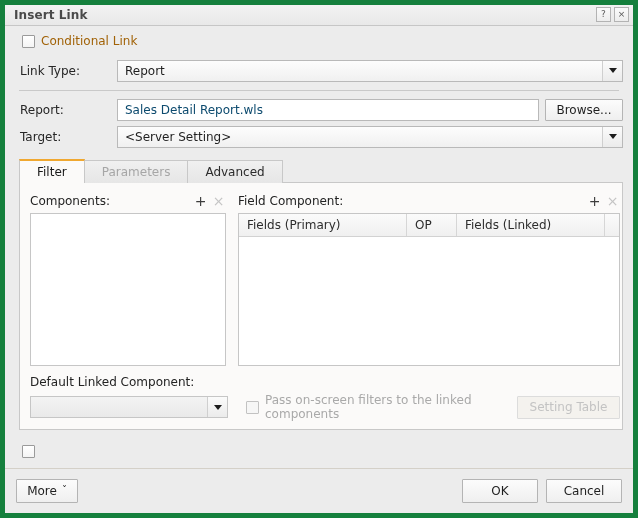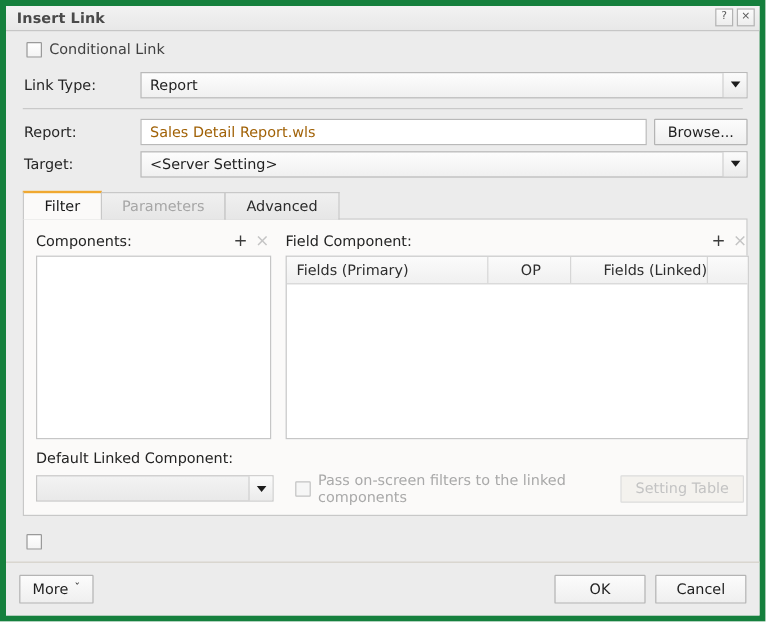--- a/index.html
+++ b/index.html
@@ -84,21 +84,21 @@
     flex: none;
     border-radius: 1px;
   }
   .cb.disabled {
     border-color: #c2c2c2;
     background: #f6f6f6;
   }
   .cb-label {
     margin-left: 6px;
     font-size: 12px;
-    color: #404040;
+    color: #a16207;
   }
   .cb-label.disabled { color: #a9a9a9; }
 
   .cond-row {
     height: 30px;
     padding-left: 7px;
   }
 
   
   .field-row {
@@ -152,21 +152,21 @@
 
   .textinput {
     height: 22px;
     box-sizing: border-box;
     border: 1px solid #b9b9b9;
     background: #ffffff;
     display: flex;
     align-items: center;
     padding-left: 7px;
     font-size: 12px;
-    color: #a16207;
+    color: #0c4a6e;
     flex: 1;
   }
 
   .btn {
     height: 22px;
     box-sizing: border-box;
     border: 1px solid #b4b4b4;
     background: linear-gradient(to bottom, #fcfcfc 0%, #efefef 100%);
     font-family: "DejaVu Sans", "Liberation Sans", sans-serif;
     font-size: 12px;
@@ -287,21 +287,20 @@
     border: 1px solid #c6c6c6;
     background: #ffffff;
     height: 153px;
     overflow: hidden;
   }
   .grid-header {
     display: flex;
     height: 22px;
     background: linear-gradient(to bottom, #fbfbfb 0%, #f0f0f0 100%);
     border-bottom: 1px solid #d2d2d2;
-    gap: 19px;
   }
   .gh-cell {
     box-sizing: border-box;
     border-right: 1px solid #d6d6d6;
     display: flex;
     align-items: center;
     padding-left: 8px;
     font-size: 12px;
     color: #2d2d2d;
     overflow: hidden;

